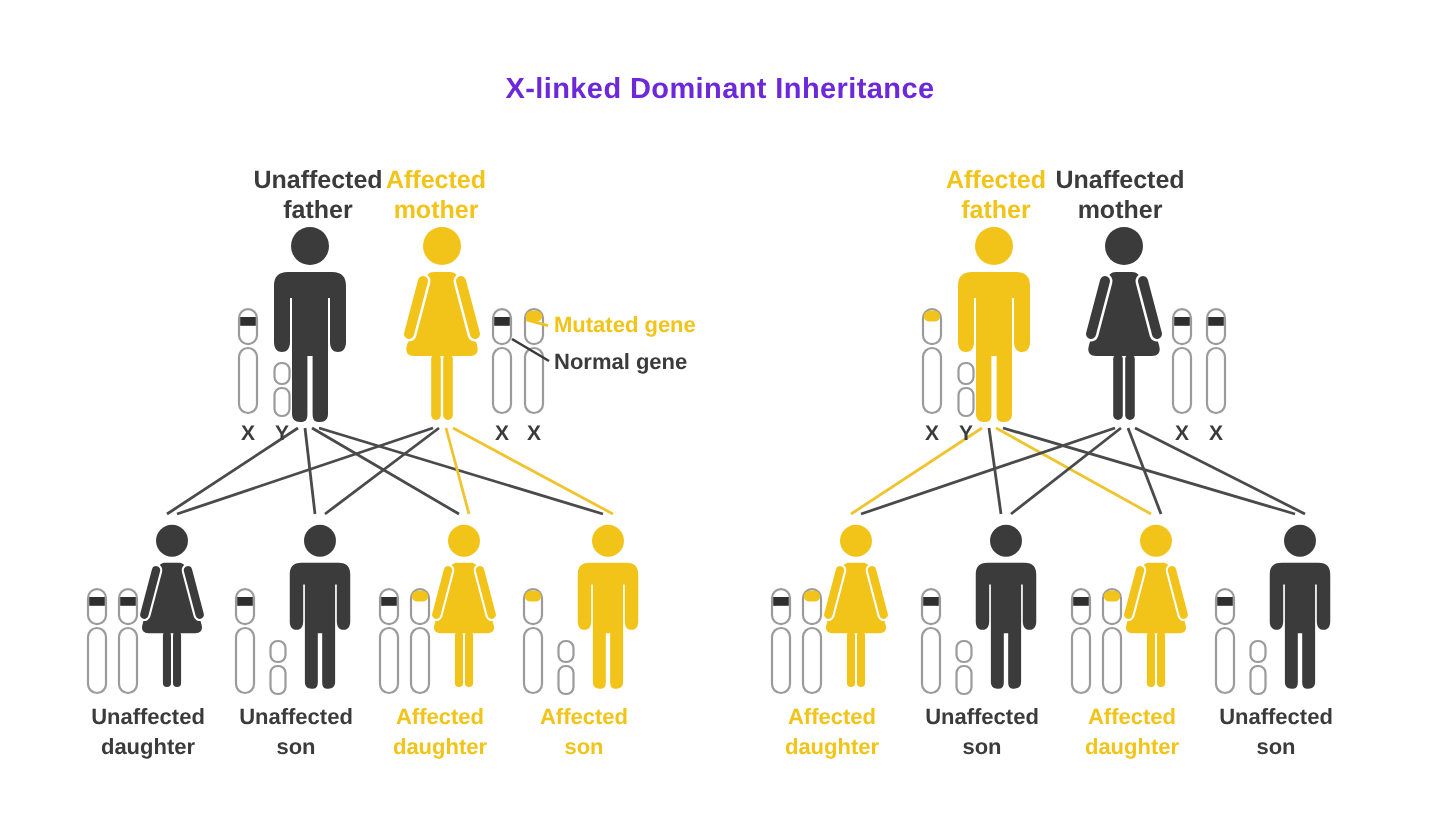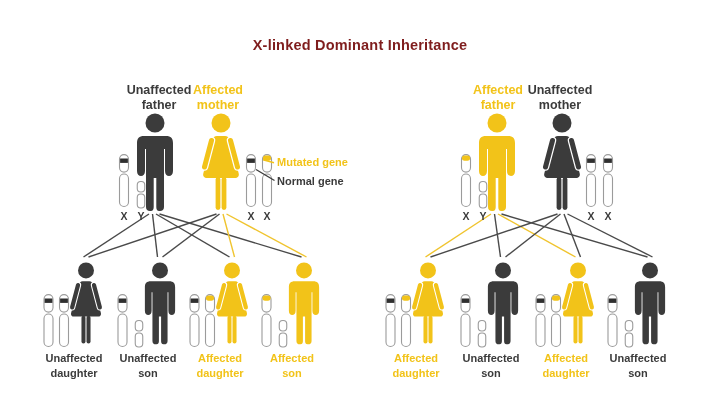--- a/index.html
+++ b/index.html
@@ -9,21 +9,21 @@
     background:#fff;
     overflow:hidden;
     font-family:"Liberation Sans", sans-serif;
   }
   .title{
     position:absolute;
     left:0;right:0;top:37px;
     text-align:center;
     font-size:14.5px;
     font-weight:700;
-    color:#7f1d1d;
+    color:#6d28d9;
     letter-spacing:.2px;
   }
   svg.diagram{position:absolute;left:0;top:0;}
   svg text{font-family:"Liberation Sans", sans-serif;}
 </style>
 </head>
 <body>
 
 <div class="canvas">
   <div class="title">X-linked Dominant Inheritance</div>

